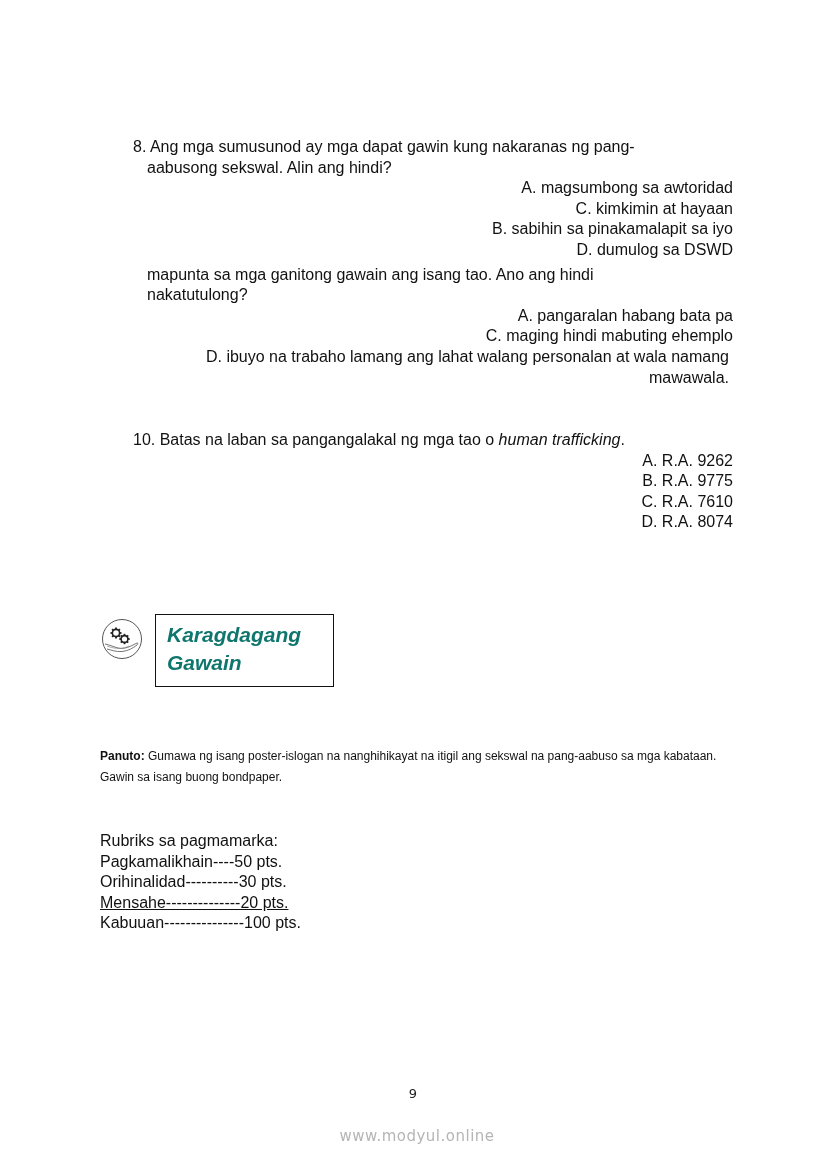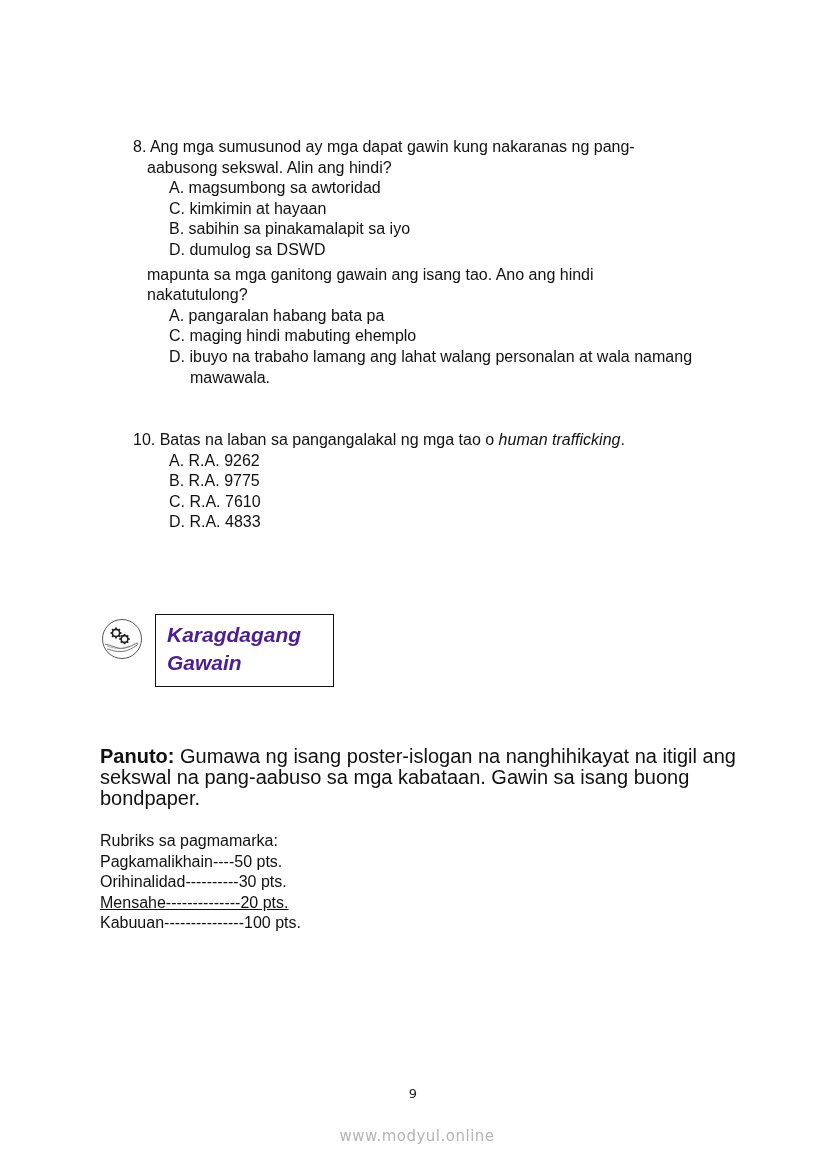--- a/index.html
+++ b/index.html
@@ -8,43 +8,43 @@
       position: relative;
       font-family: "Liberation Sans", sans-serif;
       color: #111111;
       font-size: 16px;
       line-height: 20.6px;
       overflow: hidden;
     }
     .question { position: absolute; left: 133px; width: 600px; }
     .q-stem { padding-left: 14px; text-indent: -14px; }
     .q10 .q-stem { padding-left: 0; text-indent: 0; }
-    .options { padding-left: 36px; }
+    .options { padding-left: 36px; text-align: right; }
     .q10 .options { padding-left: 36px; }
     .option { padding-left: 21px; text-indent: -21px; }
     .italic { font-style: italic; margin-top: 41px; }
 
     .activity-icon {
       position: absolute; left: 101px; top: 618px;
       width: 42px; height: 42px;
     }
     .section-box {
       position: absolute; left: 155px; top: 614px;
       width: 179px; height: 73px;
       border: 1.3px solid #111;
       padding: 6px 10px 0 11px;
     }
     .section-title {
       font-weight: bold; font-style: italic;
       font-size: 21px; line-height: 28px;
-      color: #4c1d95;
+      color: #0f766e;
     }
     .instructions {
       position: absolute; left: 100px; top: 746px;
-      width: 640px; font-size: 20px; line-height: 21px;
+      width: 640px; font-size: 12px; line-height: 21px;
     }
     .instructions .label { font-weight: bold; }
     .rubric {
       position: absolute; left: 100px; top: 831px;
       font-size: 16px; line-height: 20.6px;
     }
     .rubric .underline { text-decoration: underline; }
     .page-number {
       position: absolute; left: 0; width: 826px; top: 1084px;
       text-align: center; font-family: "DejaVu Sans", sans-serif;
@@ -86,21 +86,21 @@
 </div>
 
 <div class="question q10" style="top:430px;">
   <div class="q-stem">
     <span>10. Batas na laban sa pangangalakal ng mga tao o </span><span class="italic">human trafficking</span><span>.</span>
   </div>
   <div class="options">
     <div class="option">A. R.A. 9262</div>
     <div class="option">B. R.A. 9775</div>
     <div class="option">C. R.A. 7610</div>
-    <div class="option">D. R.A. 4833</div>
+    <div class="option">D. R.A. 8074</div>
   </div>
 </div>
 
 <div class="activity-icon">
   <svg width="42" height="42" viewBox="0 0 42 42">
     <circle cx="21" cy="21" r="19.5" fill="none" stroke="#555" stroke-width="1"></circle>
 
     <g transform="translate(15,15)">
       <circle r="3.6" fill="none" stroke="#222" stroke-width="1.6"></circle>
       <g stroke="#222" stroke-width="1.8">

